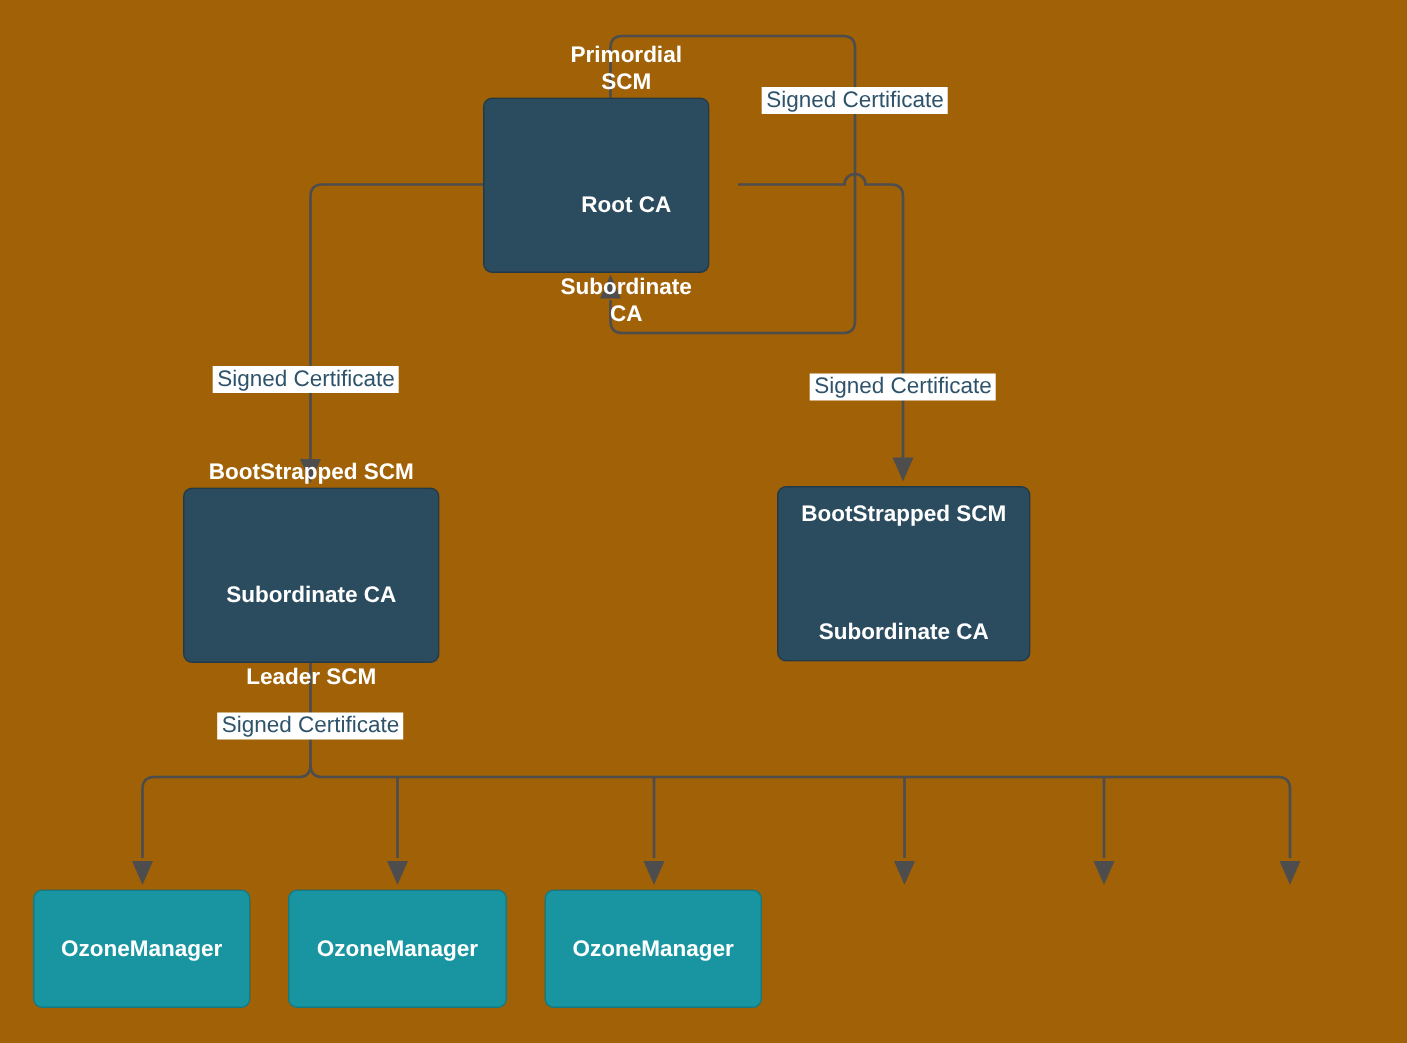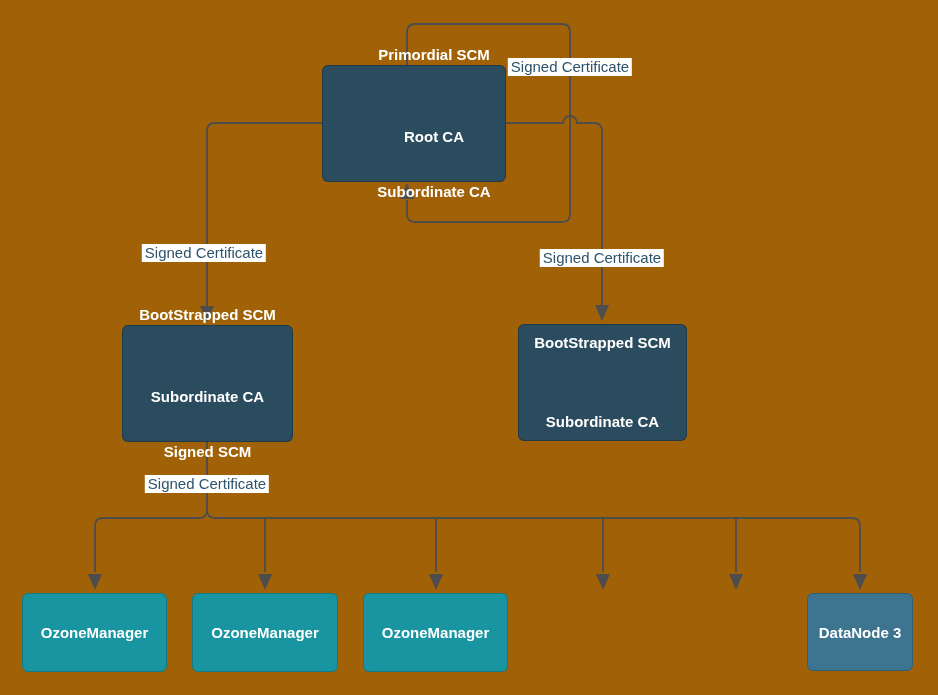--- a/index.html
+++ b/index.html
@@ -53,21 +53,21 @@
     font-size: 15px;
     font-weight: 700;
     z-index: 3;
     box-sizing: border-box;
     border: 1px solid rgba(0,0,0,0.18);
   }
   .om { background: #1895a0; }
   .dn { background: #3d748f; }
 
   
-  .pos-primordial   { left: 322px; top: 65px;  width: 184px; height: 117px; padding-left: 40px; }
+  .pos-primordial   { left: 322px; top: 65px;  width: 151px; height: 117px; padding-left: 40px; }
   .pos-boot-leader  { left: 122px; top: 325px; width: 171px; height: 117px; }
   .pos-boot-follow  { left: 518px; top: 324px; width: 169px; height: 117px; }
 
   .pos-om1 { left: 22px;  top: 593px; width: 145px; height: 79px; }
   .pos-om2 { left: 192px; top: 593px; width: 146px; height: 79px; }
   .pos-om3 { left: 363px; top: 593px; width: 145px; height: 79px; }
   .pos-dn1 { left: 550px; top: 593px; width: 107px; height: 78px; }
   .pos-dn2 { left: 685px; top: 593px; width: 103px; height: 78px; }
   .pos-dn3 { left: 807px; top: 593px; width: 106px; height: 78px; }
 
@@ -125,29 +125,28 @@
     <div class="node-lines">
       <div>Root CA</div>
       <div>Subordinate CA</div>
     </div>
   </div>
 
   <div class="node scm pos-boot-leader">
     <div class="node-title">BootStrapped SCM</div>
     <div class="node-lines">
       <div>Subordinate CA</div>
-      <div>Signed SCM</div>
+      <div>Leader SCM</div>
     </div>
   </div>
 
   <div class="node scm single pos-boot-follow">
     <div class="node-title">BootStrapped SCM</div>
     <div class="node-lines">
       <div>Subordinate CA</div>
     </div>
   </div>
 
   <div class="leaf om pos-om1">OzoneManager</div>
   <div class="leaf om pos-om2">OzoneManager</div>
   <div class="leaf om pos-om3">OzoneManager</div>
-  <div class="leaf dn pos-dn3">DataNode 3</div>
 
 </div>
 
 </body></html>

